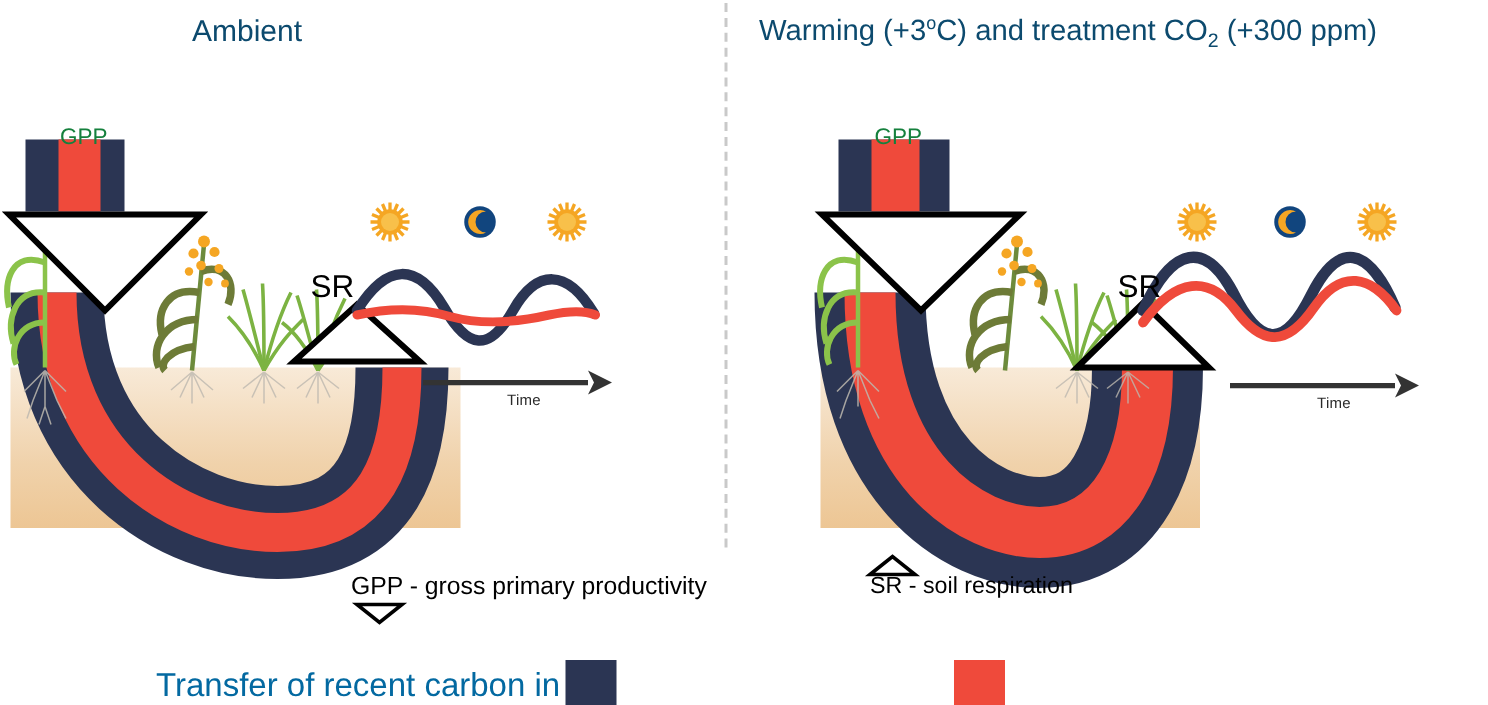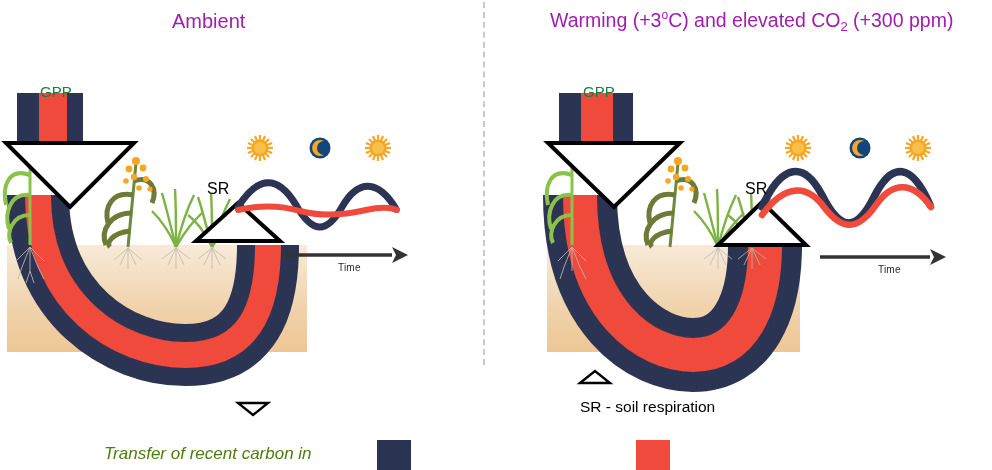--- a/index.html
+++ b/index.html
@@ -1,48 +1,48 @@
 <!DOCTYPE html>
 <html><head>
 <meta charset="utf-8">
 <style>
   html,body{margin:0;padding:0;background:#fff;}
   body{width:992px;height:470px;position:relative;overflow:hidden;
        font-family:"Liberation Sans", sans-serif;color:#111;}
   .stage{position:absolute;inset:0;}
   .abs{position:absolute;}
 
-  .panel-title{font-size:20px;color:#a21caf;white-space:nowrap;margin-left:44px;}
+  .panel-title{font-size:20px;color:#0c4a6e;white-space:nowrap;}
   #title-left{left:128px;top:10px;}
   #title-right{left:506px;top:8px;font-size:19.5px;}
   .sup{font-size:12px;vertical-align:super;}
   .sub{font-size:13px;vertical-align:sub;}
 
   #divider{left:483px;top:2px;width:0;height:363px;
            border-left:2px dashed #c9c9c9;}
 
   .gpp-label{font-size:15px;color:#15803d;}
-  .sr-label{font-size:16px;color:#000;}
+  .sr-label{font-size:21px;color:#000;}
 
   .time-label{font-size:10px;color:#2a2a2a;letter-spacing:.2px;}
 
   .legend-text{font-size:16.5px;color:#000;white-space:nowrap;}
-  .legend-text.small{font-size:15.5px;margin-top:16px;}
+  .legend-text.small{font-size:15.5px;}
   .swatch{width:34px;height:30px;}
-  .key-row{font-size:17px;color:#4d7c0f;white-space:nowrap;font-style:italic;}
+  .key-row{font-size:22px;color:#0369a1;white-space:nowrap;}
   svg{display:block;overflow:visible;}
 </style>
 </head>
 <body>
 
 <div class="stage">
 
   <div class="abs panel-title" id="title-left">Ambient</div>
 
-  <div class="abs panel-title" id="title-right"><span>Warming (+3</span><span class="sup">o</span><span>C) and elevated CO</span><span class="sub">2</span><span> (+300 ppm)</span></div>
+  <div class="abs panel-title" id="title-right"><span>Warming (+3</span><span class="sup">o</span><span>C) and treatment CO</span><span class="sub">2</span><span> (+300 ppm)</span></div>
 
   <div class="abs" id="divider"></div>
 
   <svg class="abs" style="left:0;top:55px;" width="470" height="310" viewBox="0 0 470 310">
     <defs>
       <linearGradient id="soilL" x1="0" y1="0" x2="0" y2="1">
         <stop offset="0%" stop-color="#f7e9d6"></stop>
         <stop offset="55%" stop-color="#f2d9b8"></stop>
         <stop offset="100%" stop-color="#eec characters"></stop>
       </linearGradient>
@@ -286,20 +286,21 @@
       </g>
       <circle r="8.5" fill="#f5a623"></circle>
         <circle r="6" fill="#f8c04a"></circle>
     </g>
   </svg>
 
   <div class="abs gpp-label" style="left:583px;top:83px;">GPP</div>
   <div class="abs sr-label" style="left:745px;top:180px;">SR</div>
   <div class="abs time-label" style="left:878px;top:264px;">Time</div>
 
+  <div class="abs legend-text" style="left:234px;top:382px;">GPP - gross primary productivity</div>
   <svg class="abs" style="left:236px;top:401px;" width="34" height="16">
     <path d="M 2 2 L 32 2 L 17 14 Z" fill="#fff" stroke="#000" stroke-width="2.4"></path>
   </svg>
 
   <svg class="abs" style="left:578px;top:369px;" width="34" height="16">
     <path d="M 2 14 L 17 2 L 32 14 Z" fill="#fff" stroke="#000" stroke-width="2.4"></path>
   </svg>
   <div class="abs legend-text small" style="left:580px;top:382px;">SR - soil respiration</div>
 
   <div class="abs key-row" style="left:104px;top:444px;">Transfer of recent carbon in</div>

